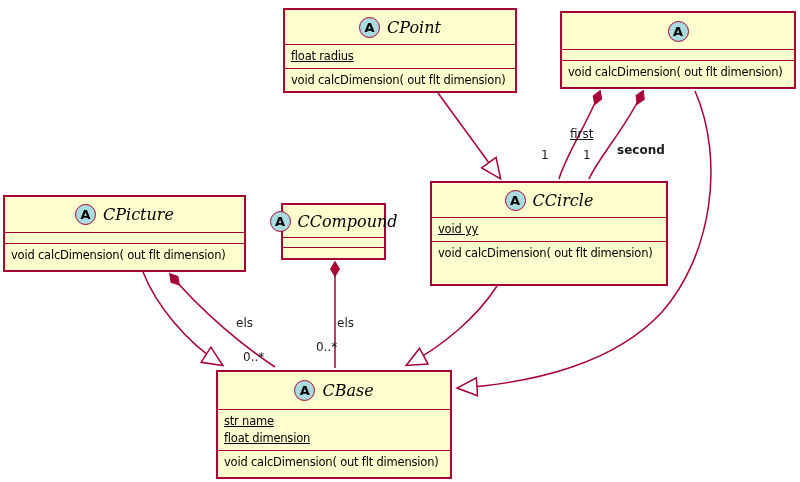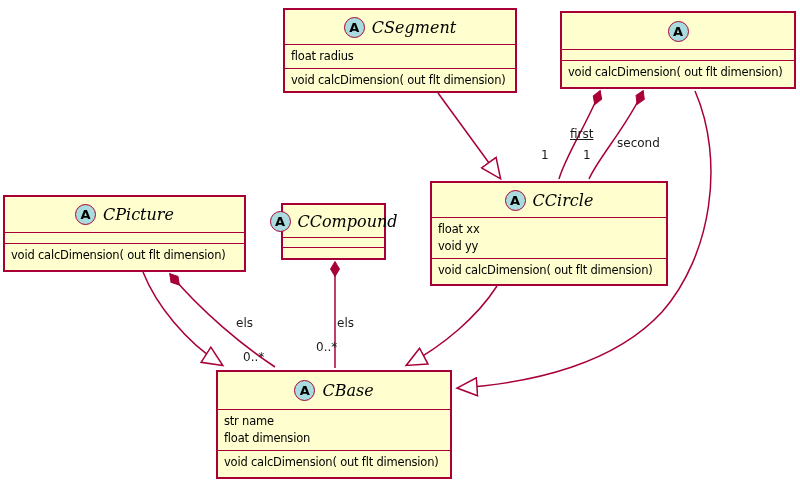--- a/index.html
+++ b/index.html
@@ -37,21 +37,21 @@
     flex: 0 0 auto;
     width: 21px; height: 21px;
     border-radius: 50%;
     background: var(--icon-fill);
     border: 1.2px solid var(--border);
     display: flex; align-items: center; justify-content: center;
     font: bold 13px "DejaVu Sans", sans-serif;
     color: #000;
   }
   .uml-name { font: italic 16px "DejaVu Serif", serif; white-space: nowrap; }
-  .uml-fields { flex: 0 0 auto; border-top: 1.5px solid var(--border); padding: 3px 6px; }
+  .uml-fields { flex: 0 0 auto; border-top: 1.5px solid var(--border); padding: 3px 6px; text-decoration: underline; }
   .uml-methods { flex: 1 1 auto; border-top: 1.5px solid var(--border); padding: 3px 6px; }
   .member { font: 11.5px "DejaVu Sans", sans-serif; line-height: 17px; white-space: nowrap; letter-spacing: -0.2px; }
 
   .edge-label {
     position: absolute;
     font: 12px "DejaVu Sans", sans-serif;
     color: #1a1a1a;
     white-space: nowrap;
   }
 </style>
@@ -75,21 +75,21 @@
     <path class="edge" d="M695,91 C725,160 712,255 662,312 C615,363 535,383 458,388" marker-end="url(#tri)"></path>
     <path class="edge" d="M143,272 C156,305 186,342 222,365" marker-end="url(#tri)"></path>
     <path class="edge" d="M170,274 C202,312 243,346 275,367" marker-start="url(#dia)"></path>
     <path class="edge" d="M335,262 L335,368" marker-start="url(#dia)"></path>
     <path class="edge" d="M497,286 C477,317 443,346 407,365" marker-end="url(#tri)"></path>
   </svg>
 
   <div class="uml-class" style="left:283px; top:8px; width:234px; height:85px;">
     <div class="uml-title" style="height:34px;">
       <span class="spot">A</span>
-      <span class="uml-name">CSegment</span>
+      <span class="uml-name">CPoint</span>
     </div>
     <div class="uml-fields">
       <div class="member">float radius</div>
     </div>
     <div class="uml-methods">
       <div class="member">void calcDimension( out flt dimension)</div>
     </div>
   </div>
 
   <div class="uml-class" style="left:560px; top:11px; width:236px; height:78px;">
@@ -101,21 +101,20 @@
       <div class="member">void calcDimension( out flt dimension)</div>
     </div>
   </div>
 
   <div class="uml-class" style="left:430px; top:181px; width:238px; height:105px;">
     <div class="uml-title" style="height:34px;">
       <span class="spot">A</span>
       <span class="uml-name">CCircle</span>
     </div>
     <div class="uml-fields">
-      <div class="member">float xx</div>
       <div class="member">void yy</div>
     </div>
     <div class="uml-methods">
       <div class="member">void calcDimension( out flt dimension)</div>
     </div>
   </div>
 
   <div class="uml-class" style="left:3px; top:195px; width:243px; height:77px;">
     <div class="uml-title" style="height:35px;">
       <span class="spot">A</span>
@@ -144,21 +143,21 @@
     <div class="uml-fields">
       <div class="member">str name</div>
       <div class="member">float dimension</div>
     </div>
     <div class="uml-methods">
       <div class="member">void calcDimension( out flt dimension)</div>
     </div>
   </div>
 
   <div class="edge-label" style="left:570px; top:127px;text-decoration:underline;">first</div>
-  <div class="edge-label" style="left:617px; top:136px;">second</div>
+  <div class="edge-label" style="left:617px; top:143px;font-weight:bold;">second</div>
   <div class="edge-label" style="left:541px; top:148px;">1</div>
   <div class="edge-label" style="left:583px; top:148px;">1</div>
   <div class="edge-label" style="left:236px; top:316px;">els</div>
   <div class="edge-label" style="left:243px; top:350px;">0..*</div>
   <div class="edge-label" style="left:337px; top:316px;">els</div>
   <div class="edge-label" style="left:316px; top:340px;">0..*</div>
 
 </div>
 
 </body></html>

